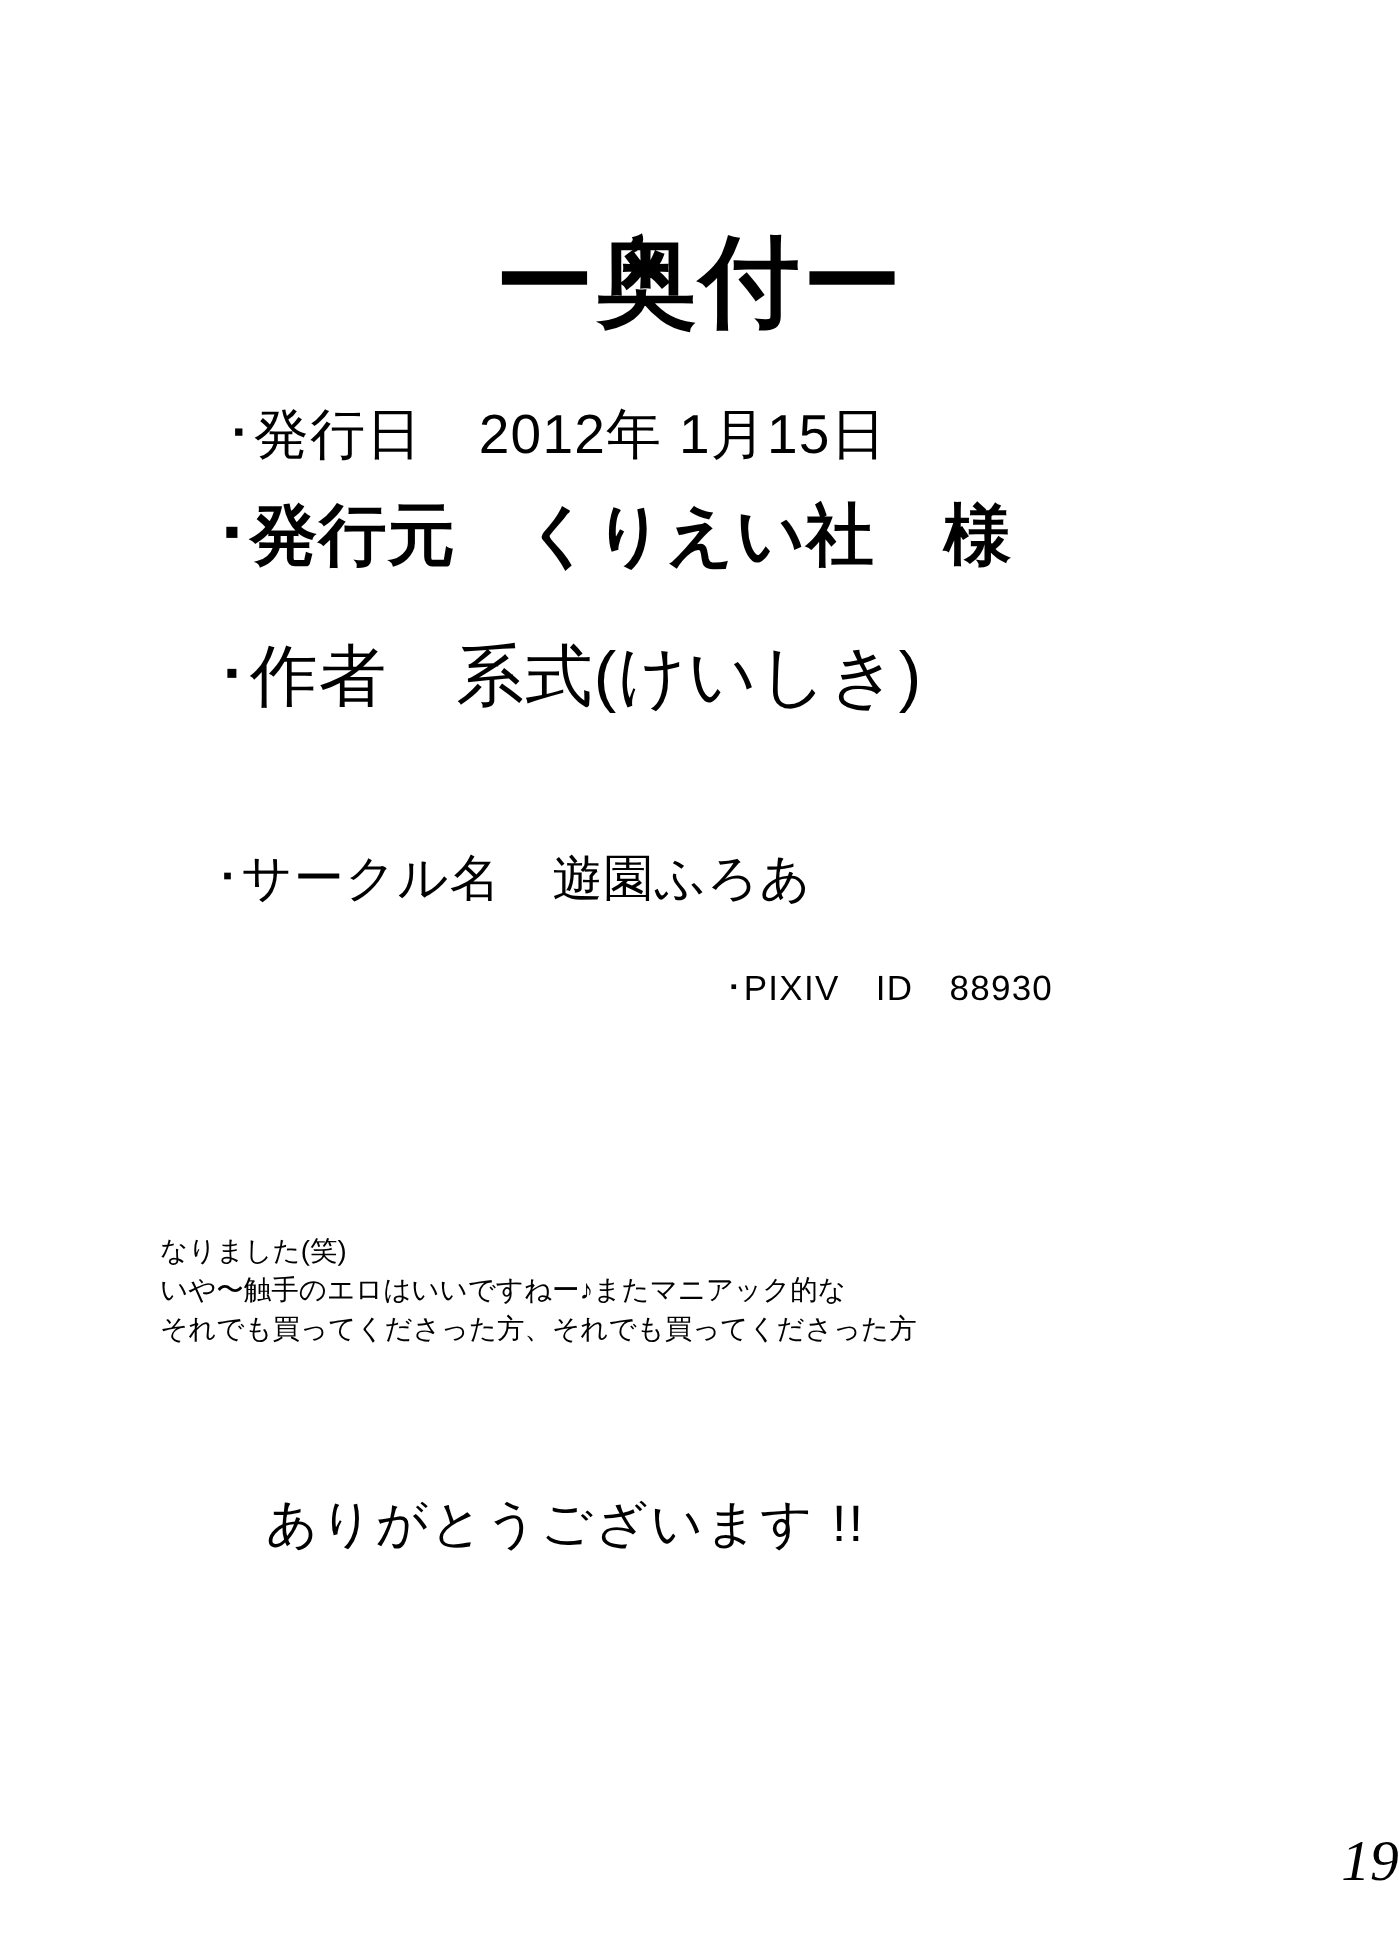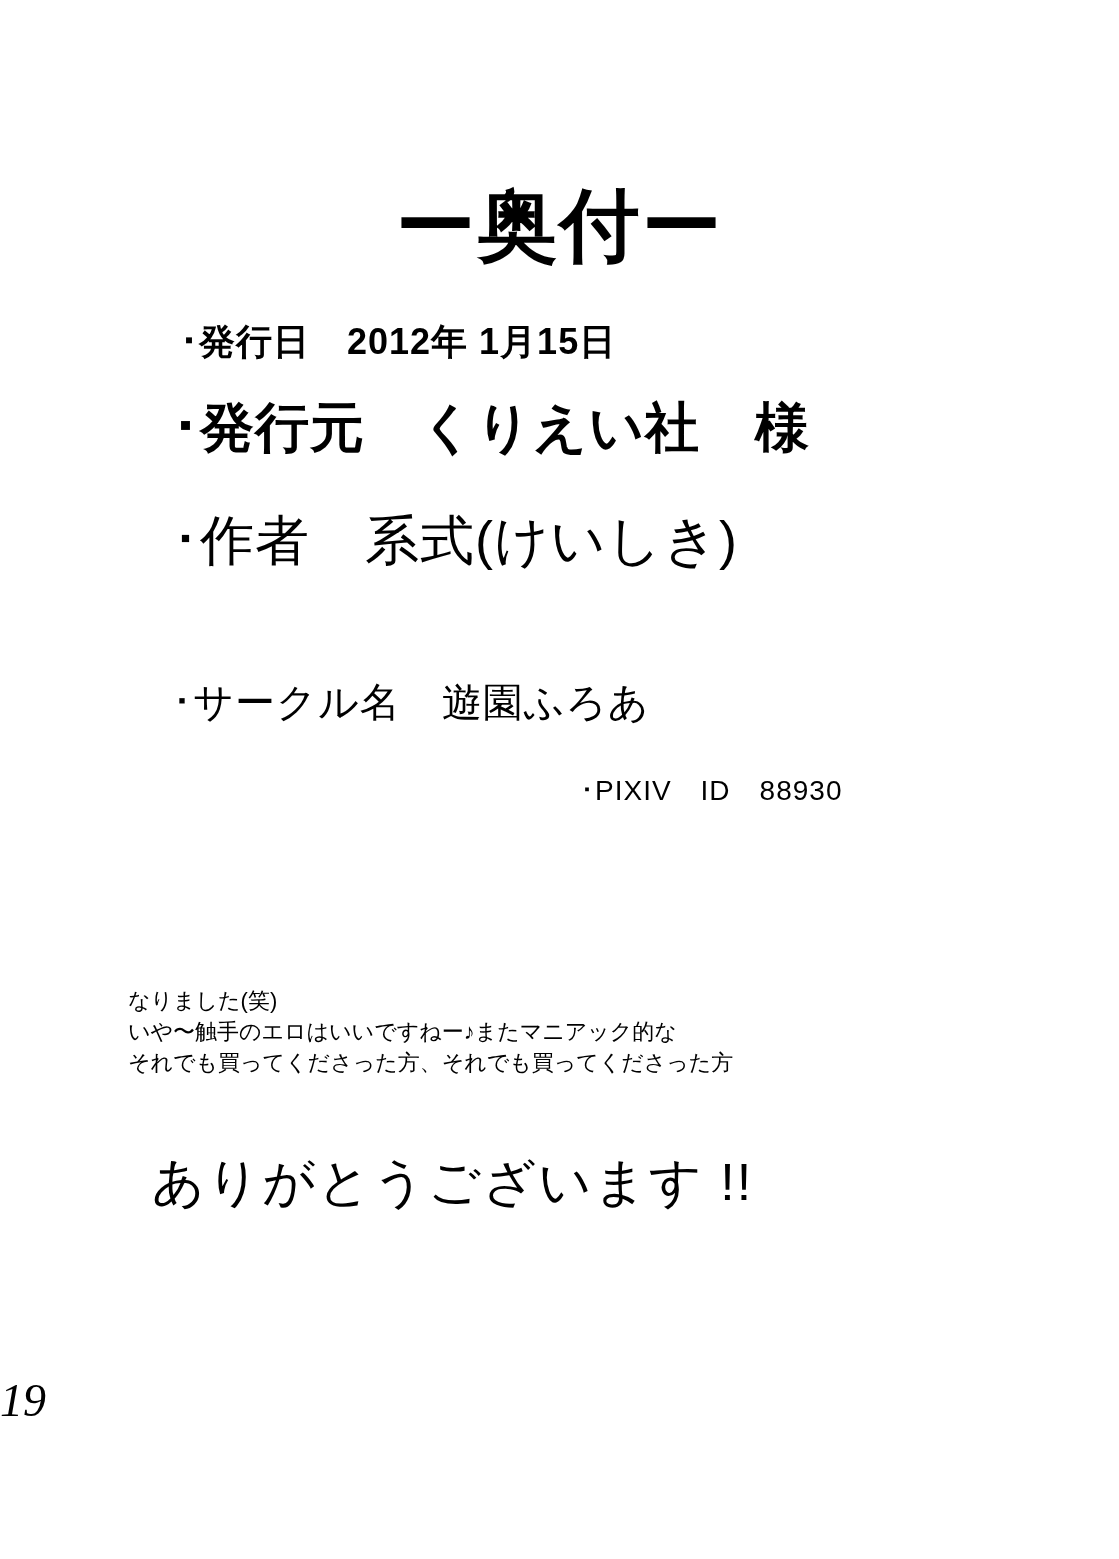--- a/index.html
+++ b/index.html
@@ -30,22 +30,22 @@
     font-size: 80px;
     font-weight: bold;
     letter-spacing: 2px;
     line-height: 1.1;
   }
 
   .line-date {
     position: absolute;
     top: 318px;
     left: 180px;
-    font-size: 36px;
-    font-weight: bold;
+    font-size: 44px;
+    font-weight: normal;
     letter-spacing: 1px;
     white-space: pre;
   }
 
   .line-publisher {
     position: absolute;
     top: 392px;
     left: 172px;
     font-size: 54px;
     font-weight: bold;
@@ -102,34 +102,34 @@
     line-height: 1.42;
     letter-spacing: 0px;
   }
   .afterword p {
     margin: 0;
     white-space: pre;
   }
 
   .thanks {
     position: absolute;
-    top: 1148px;
+    top: 1192px;
     left: 0;
     width: 905px;
     text-align: center;
-    font-size: 52px;
+    font-size: 41px;
     letter-spacing: 2px;
   }
 
   .page-number {
     position: absolute;
-    top: 1374px;
+    top: 1462px;
     left: 0;
     width: 1119px;
-    text-align: left;
+    text-align: right;
     font-size: 46px;
     font-family: "Liberation Serif", serif;
     font-style: italic;
     letter-spacing: 0px;
   }
 </style>
 </head>
 <body>
 
 <div class="page">

